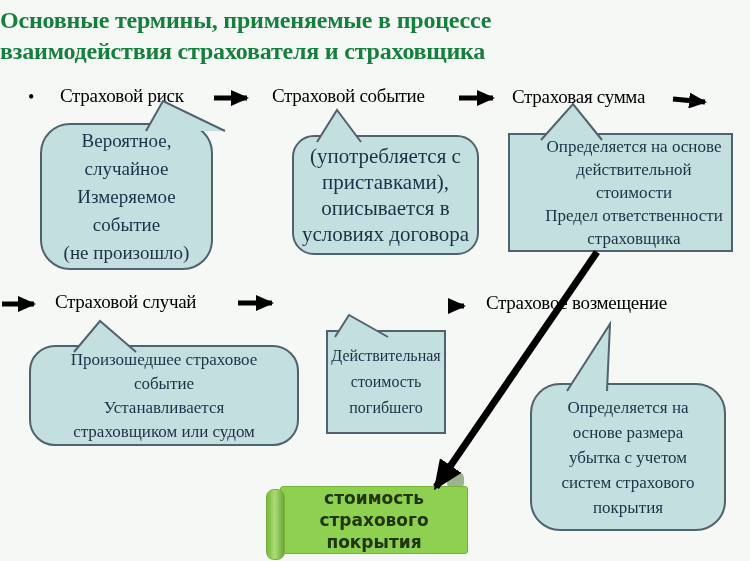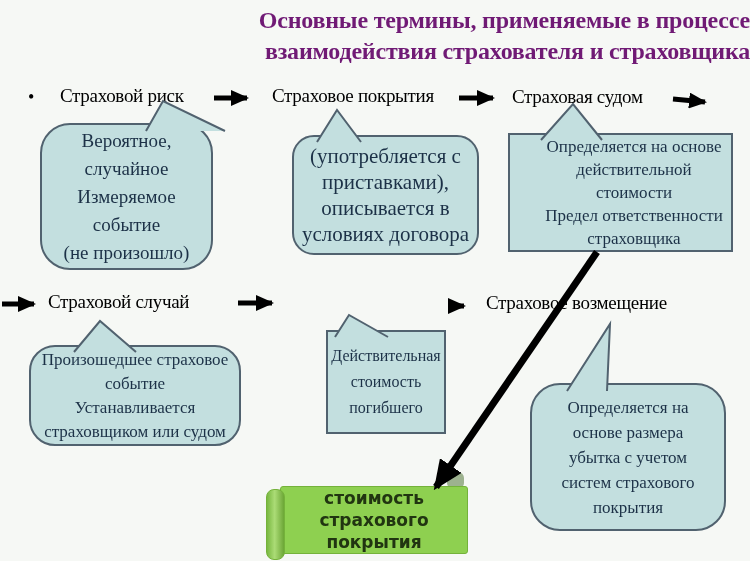--- a/index.html
+++ b/index.html
@@ -1,45 +1,45 @@
 <!DOCTYPE html>
 <html><head>
 <meta charset="utf-8">
 <style>
   html,body{margin:0;padding:0;background:#fff;}
   .canvas{
     position:relative;width:750px;height:561px;overflow:hidden;
     background:#f6f8f5;font-family:"Liberation Serif",serif;
   }
   .title{
-    position:absolute;left:0;top:5px;width:100%;text-align:right;
-    font-weight:bold;font-size:24px;line-height:1.3;color:#701a75;
+    position:absolute;left:0;top:5px;width:100%;text-align:left;
+    font-weight:bold;font-size:24px;line-height:1.3;color:#15803d;
     white-space:pre-line;letter-spacing:-0.2px;
   }
   .bullet{position:absolute;left:28px;top:87px;font-size:18px;color:#000;}
   .term{
     position:absolute;font-weight:normal;font-size:19px;color:#000;
     white-space:nowrap;letter-spacing:-0.3px;
   }
   #term-risk{left:60px;top:85px;}
   #term-event{left:272px;top:85px;}
   #term-sum{left:512px;top:86px;}
-  #term-case{left:48px;top:291px;}
+  #term-case{left:55px;top:291px;}
   #term-damage{left:299px;top:292px;}
   #term-compensation{left:486px;top:292px;}
   .callout{
     position:absolute;box-sizing:border-box;
     background:#c3dfdf;border:2px solid #51626f;color:#1c3147;
     display:flex;align-items:center;justify-content:center;
     text-align:center;white-space:pre-line;z-index:1;
   }
   #callout-risk{left:40px;top:123px;width:173px;height:147px;border-radius:30px;font-size:19px;line-height:28px;}
   #callout-event{left:292px;top:135px;width:187px;height:120px;border-radius:22px;font-size:21px;line-height:26px;}
   #callout-sum{left:508px;top:133px;width:225px;height:119px;border-radius:0;font-size:17px;line-height:23px;padding-left:27px;}
-  #callout-case{left:29px;top:345px;width:212px;height:101px;border-radius:26px;font-size:17px;line-height:24px;}
+  #callout-case{left:29px;top:345px;width:270px;height:101px;border-radius:26px;font-size:17px;line-height:24px;}
   #callout-damage{left:326px;top:330px;width:120px;height:104px;border-radius:0;font-size:16px;line-height:26px;}
   #callout-compensation{left:530px;top:383px;width:196px;height:148px;border-radius:30px;font-size:17px;line-height:25px;}
   .banner-main{
     position:absolute;left:280px;top:486px;width:186px;height:66px;
     background:#8ed050;border:1px solid #74b23a;border-radius:3px;
     display:flex;align-items:center;justify-content:center;text-align:center;
     font-family:"DejaVu Sans",sans-serif;font-weight:bold;font-size:17px;
     line-height:22px;color:#213511;white-space:pre-line;z-index:2;
   }
   .banner-roll{
@@ -57,22 +57,22 @@
 <body>
 
 <div class="canvas">
 
   <div class="title">Основные термины, применяемые в процессе
 взаимодействия страхователя и страховщика</div>
 
   <div class="bullet">•</div>
 
   <div class="term" id="term-risk">Страховой риск</div>
-  <div class="term" id="term-event">Страховое покрытия</div>
-  <div class="term" id="term-sum">Страховая судом</div>
+  <div class="term" id="term-event">Страховой событие</div>
+  <div class="term" id="term-sum">Страховая сумма</div>
   <div class="term" id="term-case">Страховой случай</div>
   <div class="term" id="term-compensation">Страховое возмещение</div>
 
   <div class="callout" id="callout-risk">Вероятное,
 случайное
 Измеряемое
 событие
 (не произошло)</div>
   <div class="callout" id="callout-event">(употребляется с
 приставками),

